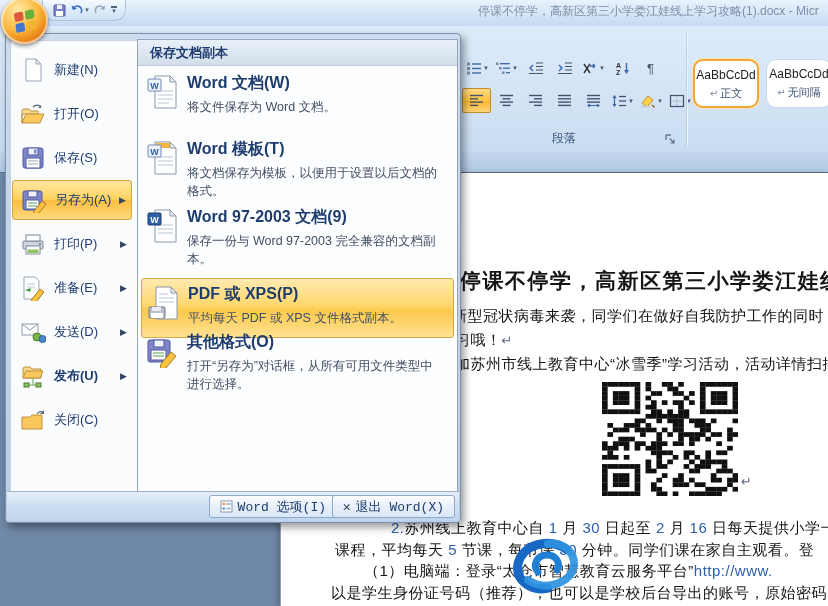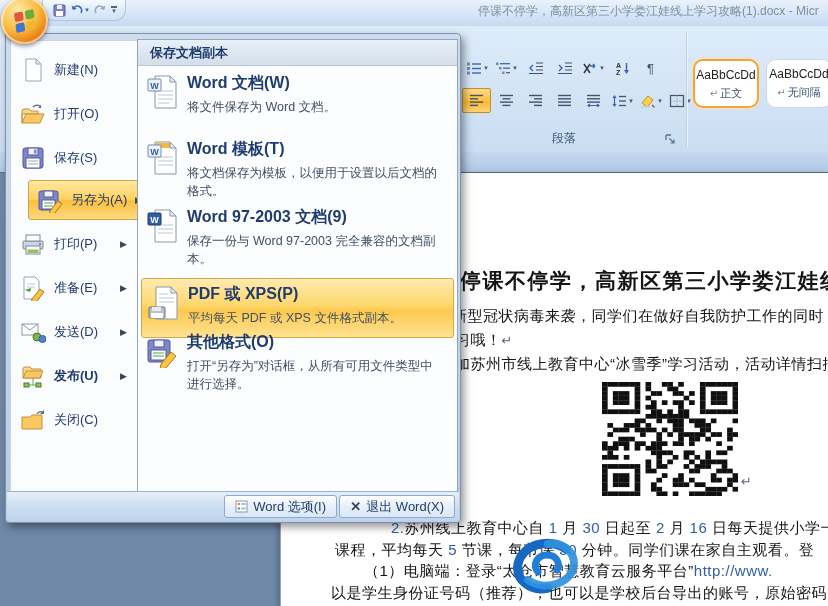--- a/index.html
+++ b/index.html
@@ -56,36 +56,36 @@
   
   .menu{position:absolute;left:5px;top:33px;width:456px;height:490px;z-index:30;
         background:linear-gradient(#cddcee,#b9cde5);border:1px solid #7f92ad;border-radius:0 4px 4px 4px;
         box-shadow:3px 4px 8px rgba(0,0,0,.42);box-sizing:border-box;}
   .menu-left{position:absolute;left:4px;top:6px;width:127px;height:455px;background:#fbfcfe;
              border:1px solid #c8d4e4;border-right:none;box-sizing:border-box;}
   .mi{position:absolute;left:1px;width:120px;height:40px;display:flex;align-items:center;gap:8px;
       padding-left:8px;box-sizing:border-box;border-radius:3px;font-size:13px;color:#1e3c6e;}
   .mi svg{flex:none;}
   .mi.sel{width:120px;background:linear-gradient(#ffe7a2,#fed25f 48%,#fbbf3f 52%,#fdd97f);
-          border:1px solid #d0a63f;margin-left:16px;}
+          border:1px solid #d0a63f;}
   .mi .arrow{position:absolute;right:5px;font-size:9px;color:#33445c;}
   .menu-right{position:absolute;left:131px;top:5px;width:321px;height:456px;background:#fcfdfe;
               border:1px solid #96a5ba;box-sizing:border-box;}
   .sm-header{height:25px;line-height:25px;padding-left:12px;font-weight:bold;font-size:13px;color:#1e3c6e;
              background:linear-gradient(#e8f0f8,#d2deea);border-bottom:1px solid #b9c6d6;}
   .smi{position:absolute;left:3px;width:313px;display:flex;gap:10px;padding:5px 6px;box-sizing:border-box;border-radius:3px;}
   .smi svg{flex:none;margin-top:2px;}
   .smi-t{font-size:16px;font-weight:bold;color:#1e3c6e;margin-bottom:4px;}
   .smi-d{font-size:12.5px;color:#404f63;line-height:1.45;max-width:256px;}
   .smi.sel{background:linear-gradient(#ffeab0,#fed76d 45%,#fcc94e 55%,#ffe292);border:1px solid #d2a945;margin-top:18px;}
   .menu-footer{position:absolute;left:1px;right:1px;bottom:1px;height:29px;border-radius:0 0 3px 3px;
                background:linear-gradient(#e6eff9,#cfdff1 45%,#bed4ec);border-top:1px solid #9db1c9;}
   .fbtn{position:absolute;top:3px;height:23px;display:flex;align-items:center;gap:5px;padding:4px 10px;
         font-size:13px;color:#1e3c6e;background:linear-gradient(#fefefe,#e9f1fa 45%,#d9e7f6);
-        border:1px solid #8ea9cc;border-radius:3px;font-family:Liberation Sans, sans-serif;cursor:default;}
+        border:1px solid #8ea9cc;border-radius:3px;font-family:Liberation Mono, monospace;cursor:default;}
   .x-ic{font-weight:bold;color:#31455f;font-size:13px;}
 </style>
 </head>
 <body>
 
 <div class="screen">
 
   <div class="titlebar">
     <div class="title-text">停课不停学，高新区第三小学娄江娃线上学习攻略(1).docx - Micr</div>
   </div>

